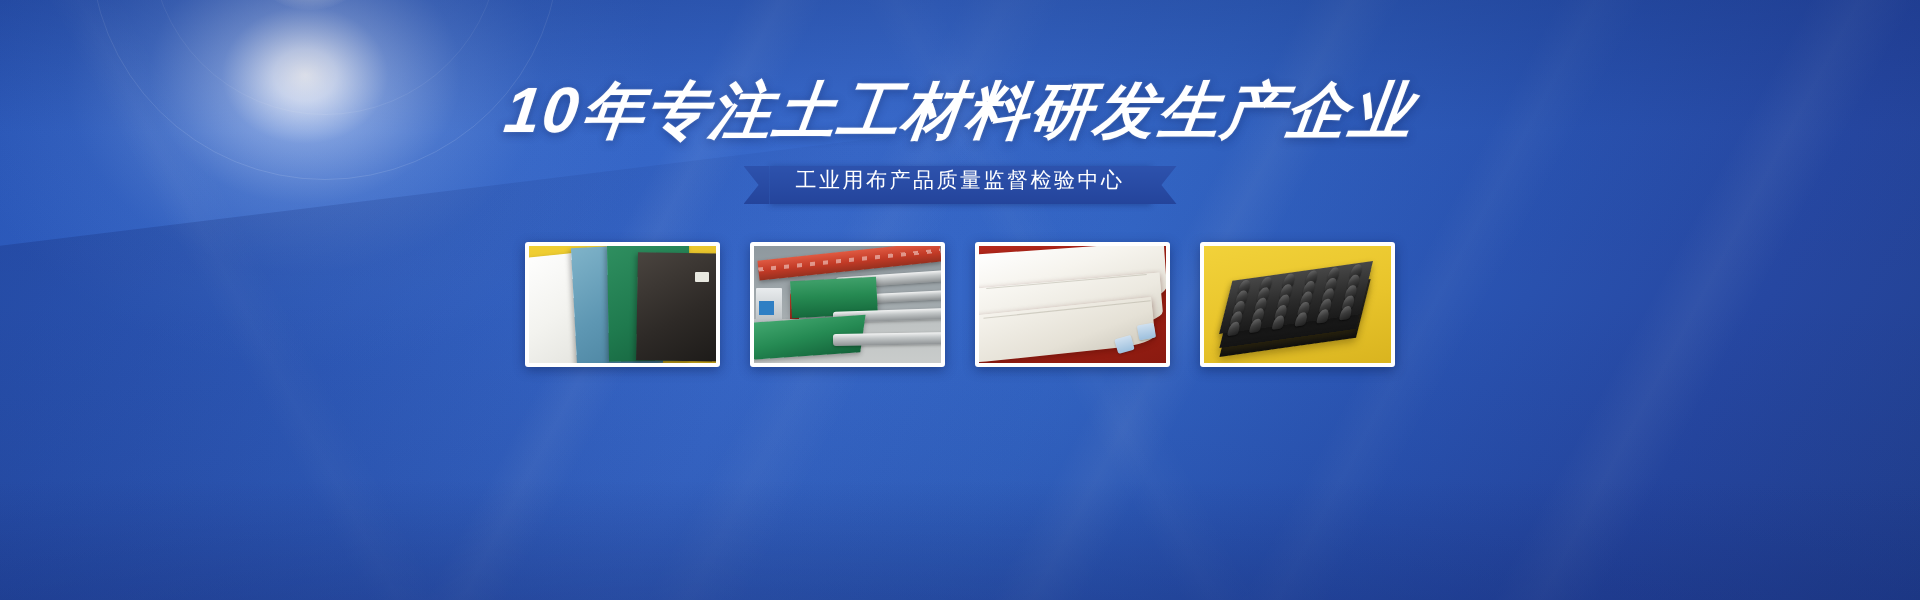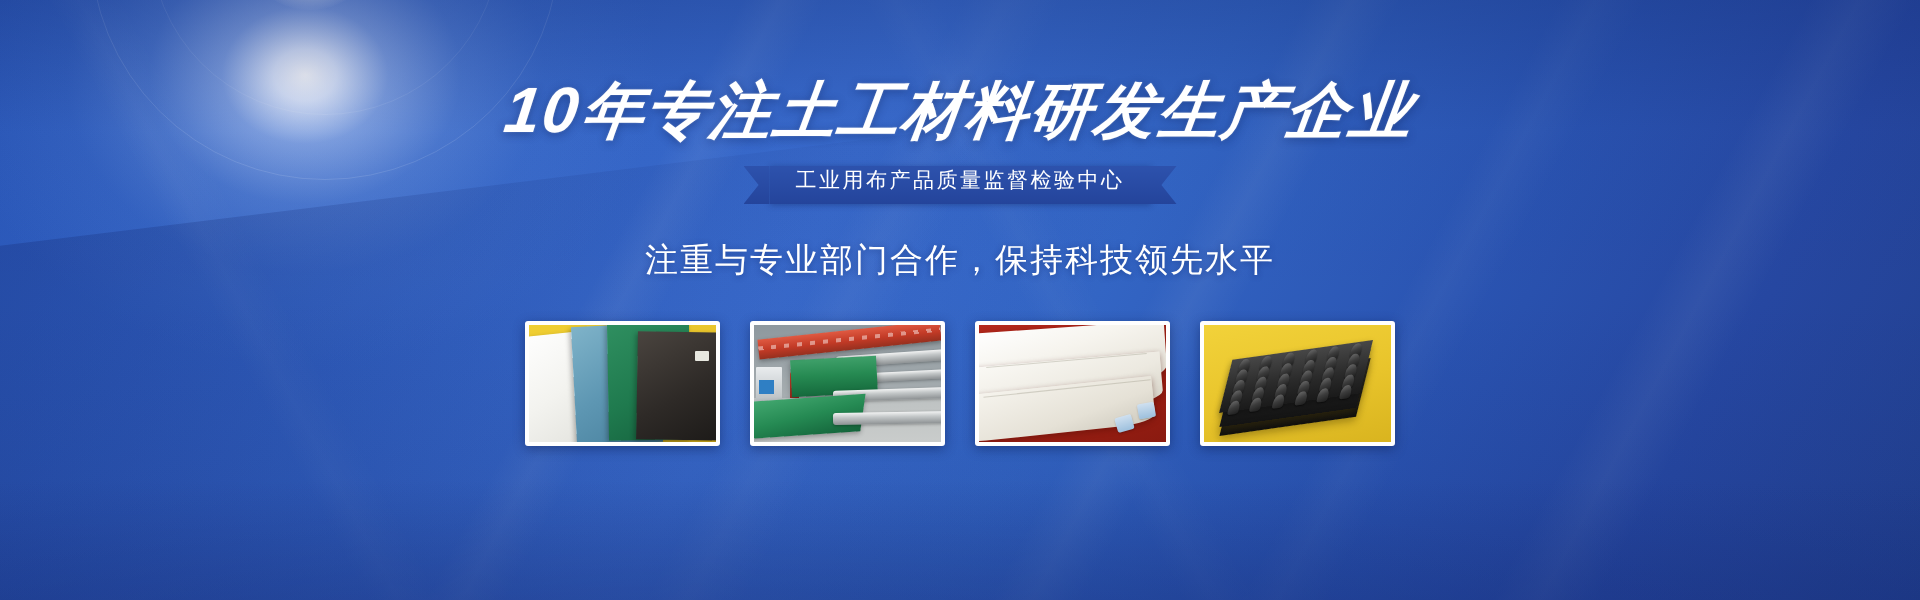--- a/index.html
+++ b/index.html
@@ -268,21 +268,20 @@
   <div class="content">
 
     <div class="headline">
       <span class="num">10</span><span>年专注土工材料研发生产企业</span>
     </div>
 
     <div class="badge-wrap">
       <div class="badge">工业用布产品质量监督检验中心</div>
     </div>
 
-    <div class="subtitle">注重与专业部门合作，保持科技领先水平</div>
 
     <div class="photo-strip">
 
       <div class="photo-card p1">
         <div class="scene">
           <div class="sheet s-white"></div>
           <div class="sheet s-blue"></div>
           <div class="sheet s-green"></div>
           <div class="sheet s-black"></div>
           <div class="s-tag"></div>

